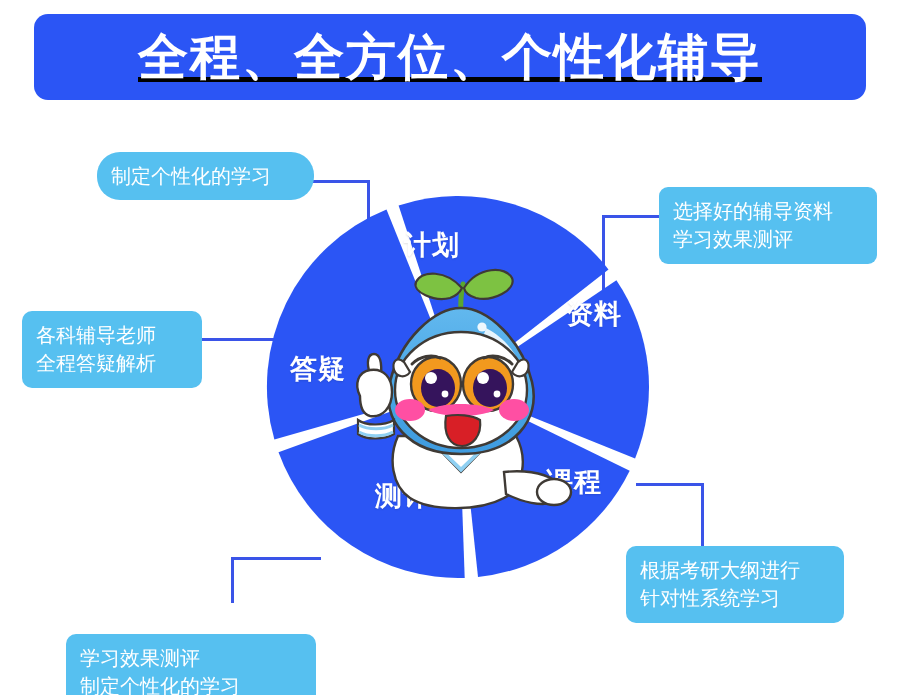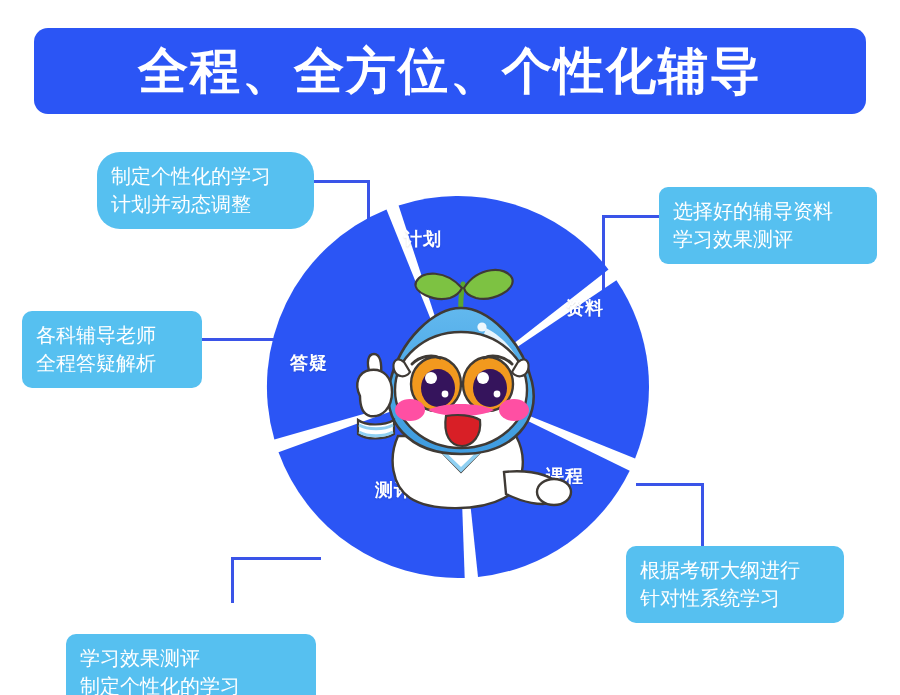--- a/index.html
+++ b/index.html
@@ -9,25 +9,25 @@
     background:#ffffff;
     font-family:"Liberation Sans","DejaVu Sans",sans-serif;
     overflow:hidden;
     position:relative;
   }
   #stage{position:absolute;left:0;top:0;width:900px;height:695px;}
 
   
   .title-banner{
     position:absolute;
-    left:34px;top:28px;
+    left:34px;top:14px;
     width:832px;height:86px;
     background:#2b55f5;
     border-radius:14px;
-    display:flex;align-items:center;justify-content:center;
+    display:flex;align-items:center;justify-content:center;text-decoration:underline;
   }
   .title-banner .title-text{
     color:#ffffff;
     font-size:50px;
     font-weight:700;
     letter-spacing:2px;
     line-height:1;
     white-space:nowrap;
   }
 
@@ -62,21 +62,21 @@
   #wheel{
     position:absolute;
     left:266px;top:195px;
     width:384px;height:384px;
   }
   #wheel svg{display:block;width:384px;height:384px;}
 
   .seg-label{
     position:absolute;
     color:#ffffff;
-    font-size:18px;
+    font-size:27px;
     font-weight:700;
     letter-spacing:1px;
     white-space:nowrap;
     text-shadow:0 1px 2px rgba(0,0,0,.12);
   }
   #seg-label-plan     {left:404px;top:227px;}
   #seg-label-material {left:566px;top:296px;}
   #seg-label-course   {left:546px;top:464px;}
   #seg-label-test     {left:375px;top:478px;}
   #seg-label-qa       {left:290px;top:351px;text-align:right;}
@@ -117,21 +117,20 @@
     <div class="v" style="left:65px;top:0;height:64px;"></div>
   </div>
 
   <div class="conn" style="left:231px;top:557px;width:90px;height:48px;">
     <div class="h" style="left:0;top:0;width:90px;"></div>
     <div class="v" style="left:0;top:0;height:46px;"></div>
   </div>
 
   <div class="callout" id="callout-plan">
     <span class="l1">制定个性化的学习</span>
-    <span class="l2">计划并动态调整</span>
   </div>
 
   <div class="callout" id="callout-material">
     <span class="l1">选择好的辅导资料</span>
     <span class="l2">学习效果测评</span>
   </div>
 
   <div class="callout" id="callout-course">
     <span class="l1">根据考研大纲进行</span>
     <span class="l2">针对性系统学习</span>

